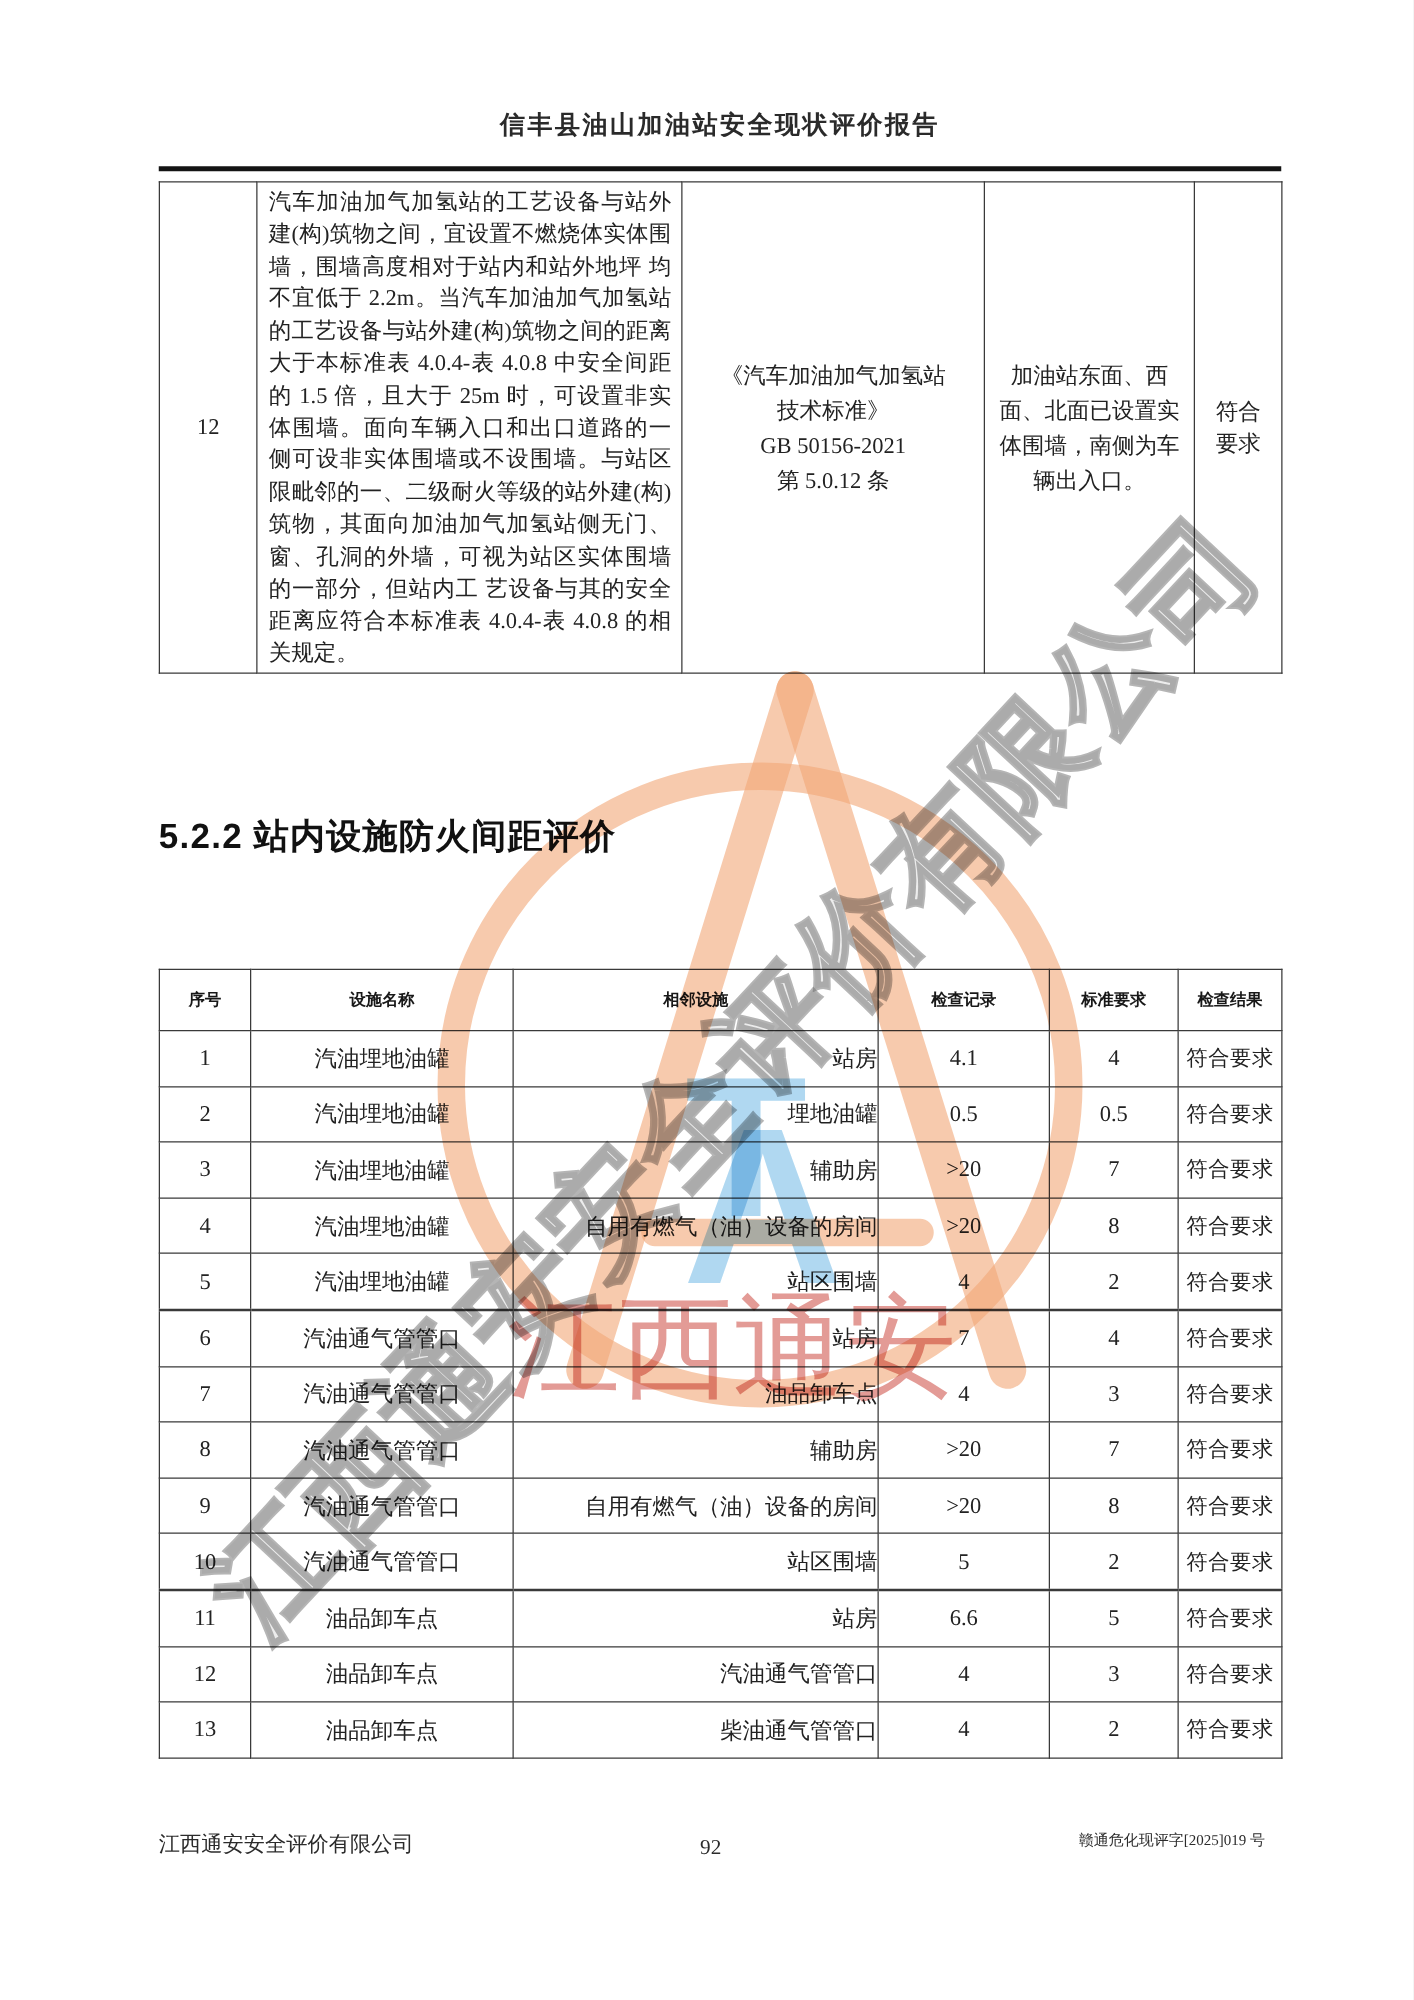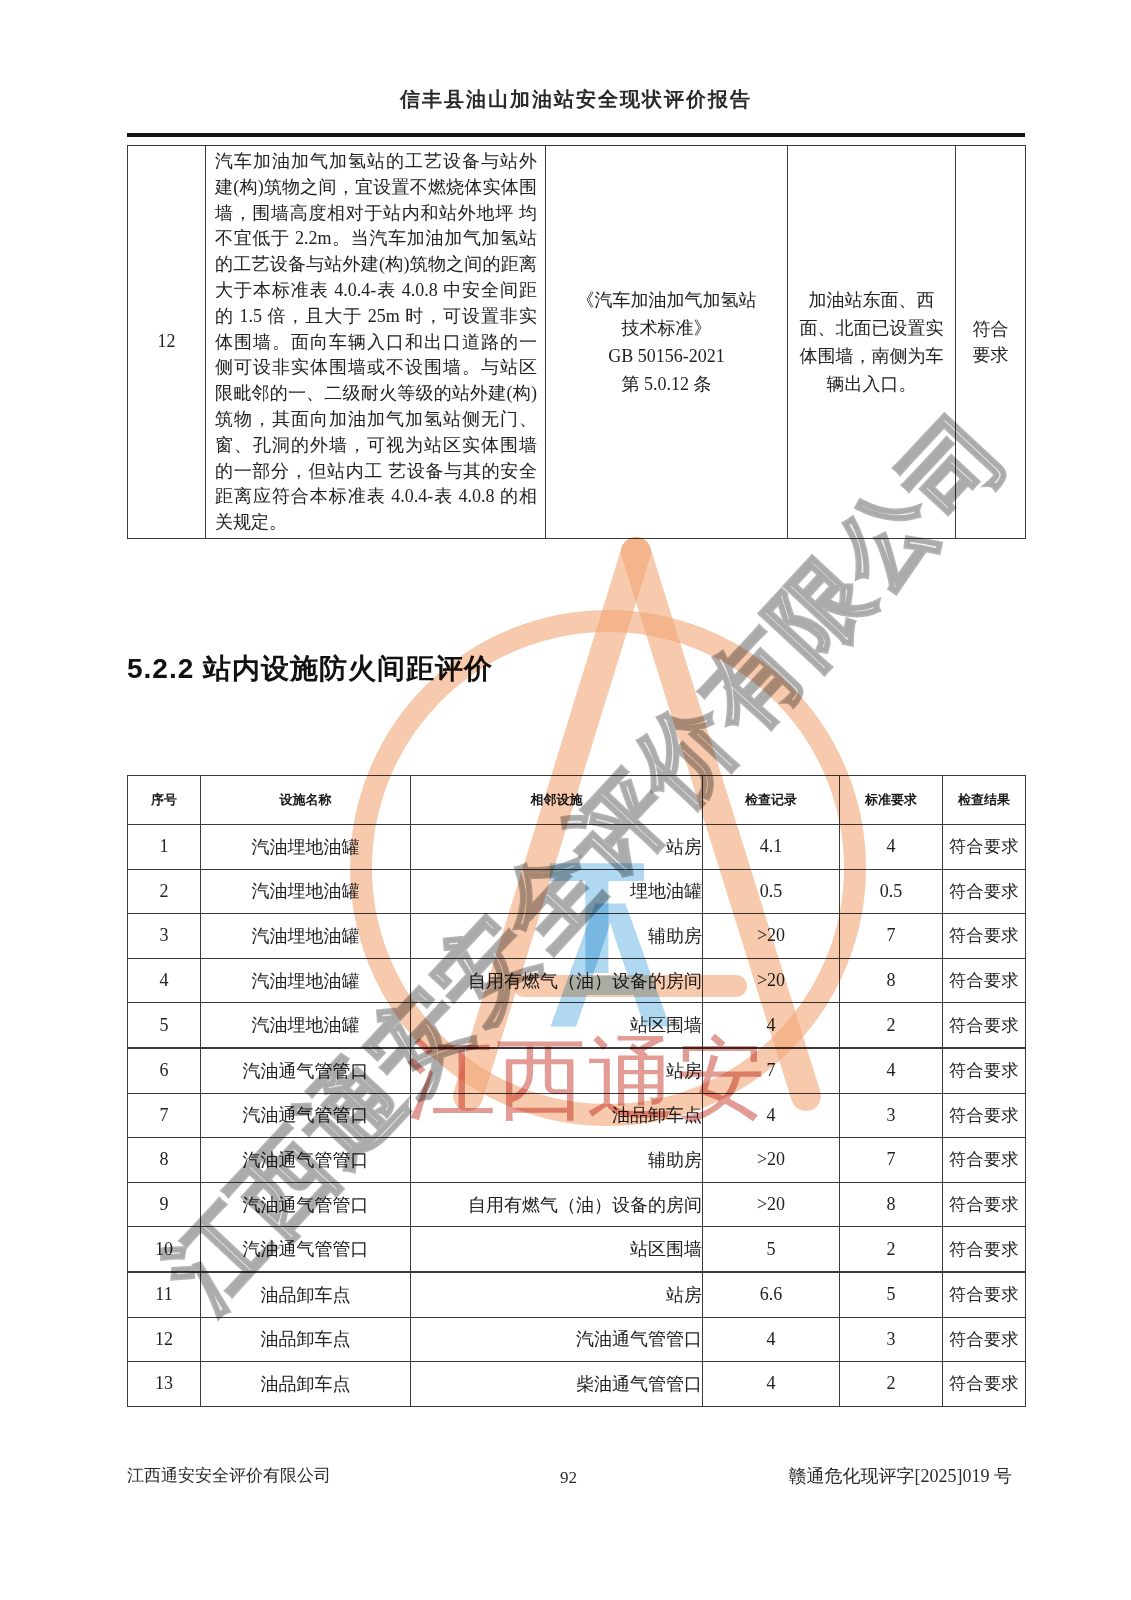--- a/index.html
+++ b/index.html
@@ -49,21 +49,21 @@
     height:48px;font-family:"Liberation Sans", sans-serif;font-weight:bold;
     font-size:13px;text-align:center;color:#181818;padding:0;
   }
   .main-table td{height:43.6px;font-size:18px;color:#222;text-align:center;padding:0;}
   .main-table td.c2{text-align:right;padding-left:19px;}
   .main-table td.c5{font-size:17px;letter-spacing:0.5px;}
   .main-table tr.sep td{border-top-width:2.2px;}
   
   .footer-left{position:absolute;top:1464px;left:127px;font-size:17px;color:#2b2b2b;}
   .footer-page{position:absolute;top:1468px;left:560px;font-size:17px;color:#2b2b2b;}
-  .footer-right{position:absolute;top:1464px;right:119px;font-size:18px;color:#2b2b2b;}
+  .footer-right{position:absolute;top:1464px;right:119px;font-size:12px;color:#2b2b2b;}
   
   .wm{position:absolute;pointer-events:none;mix-blend-mode:multiply;}
   .wm-logo{top:0;left:0;width:1131px;height:1600px;}
   .wm-blue{
     font-family:"Liberation Sans", sans-serif;font-weight:bold;
     color:rgba(142,200,235,0.7);line-height:1;
   }
   .wm-blue-t{top:838px;left:548px;font-size:160px;}
   .wm-blue-a{top:876px;left:546px;font-size:178px;}
   .wm-diagonal{

